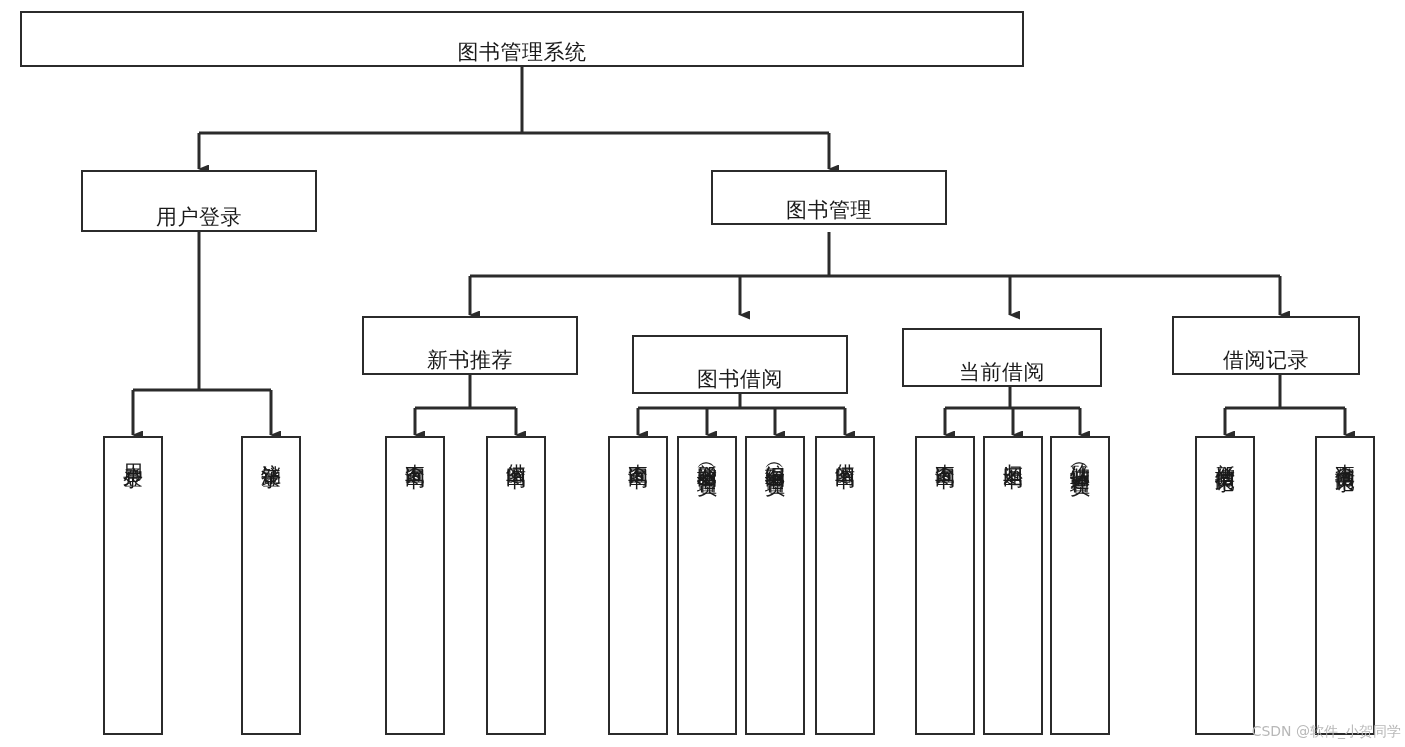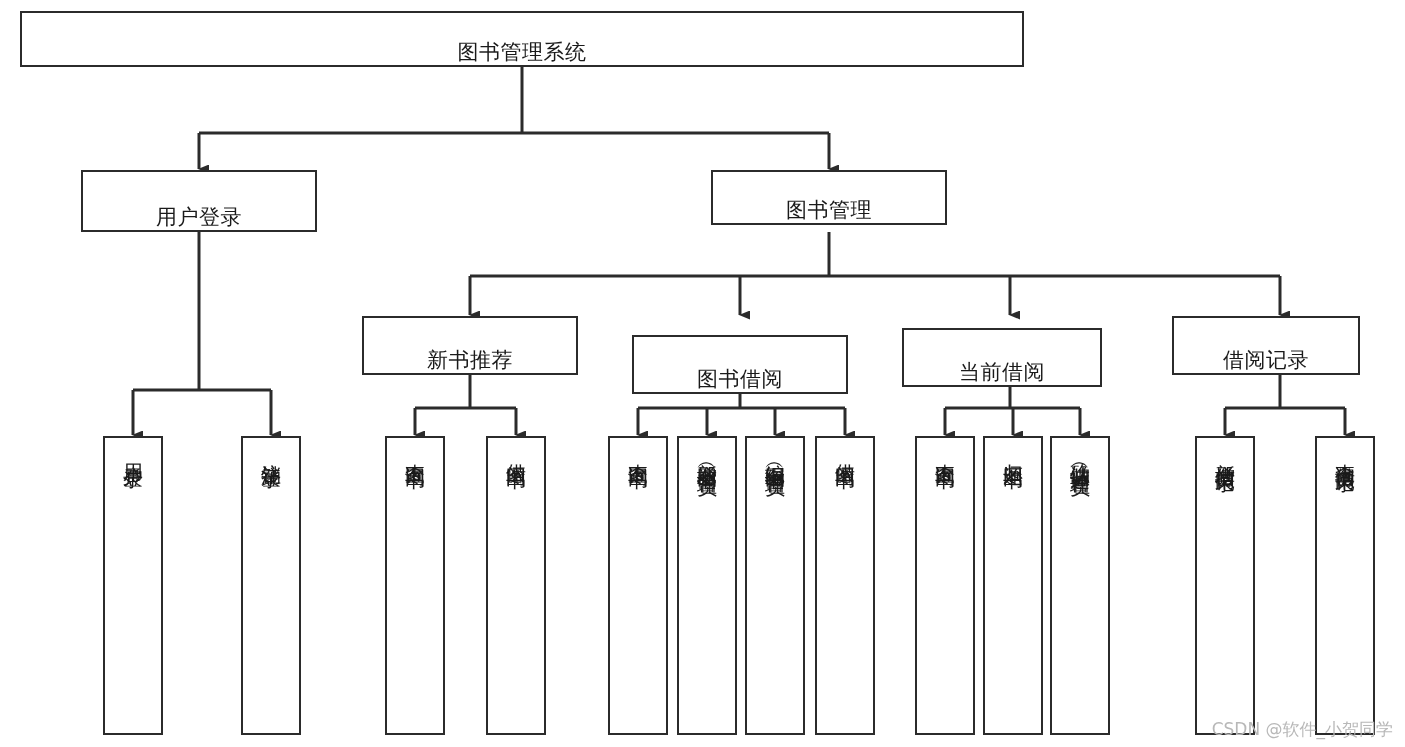--- a/index.html
+++ b/index.html
@@ -51,23 +51,23 @@
   .node.vertical .node-label {
     writing-mode: vertical-rl;
     text-orientation: upright;
     font-size: 20px;
     line-height: 1.15;
     letter-spacing: 2px;
     white-space: nowrap;
   }
   #watermark {
     position: absolute;
-    right: 12px;
+    right: 4px;
     bottom: 6px;
-    font-size: 17px;
+    font-size: 14px;
     color: #b8b8b8;
     z-index: 5;
     white-space: nowrap;
     pointer-events: none;
     margin-left: 16px;
   }
 </style>
 </head>
 <body>
 

